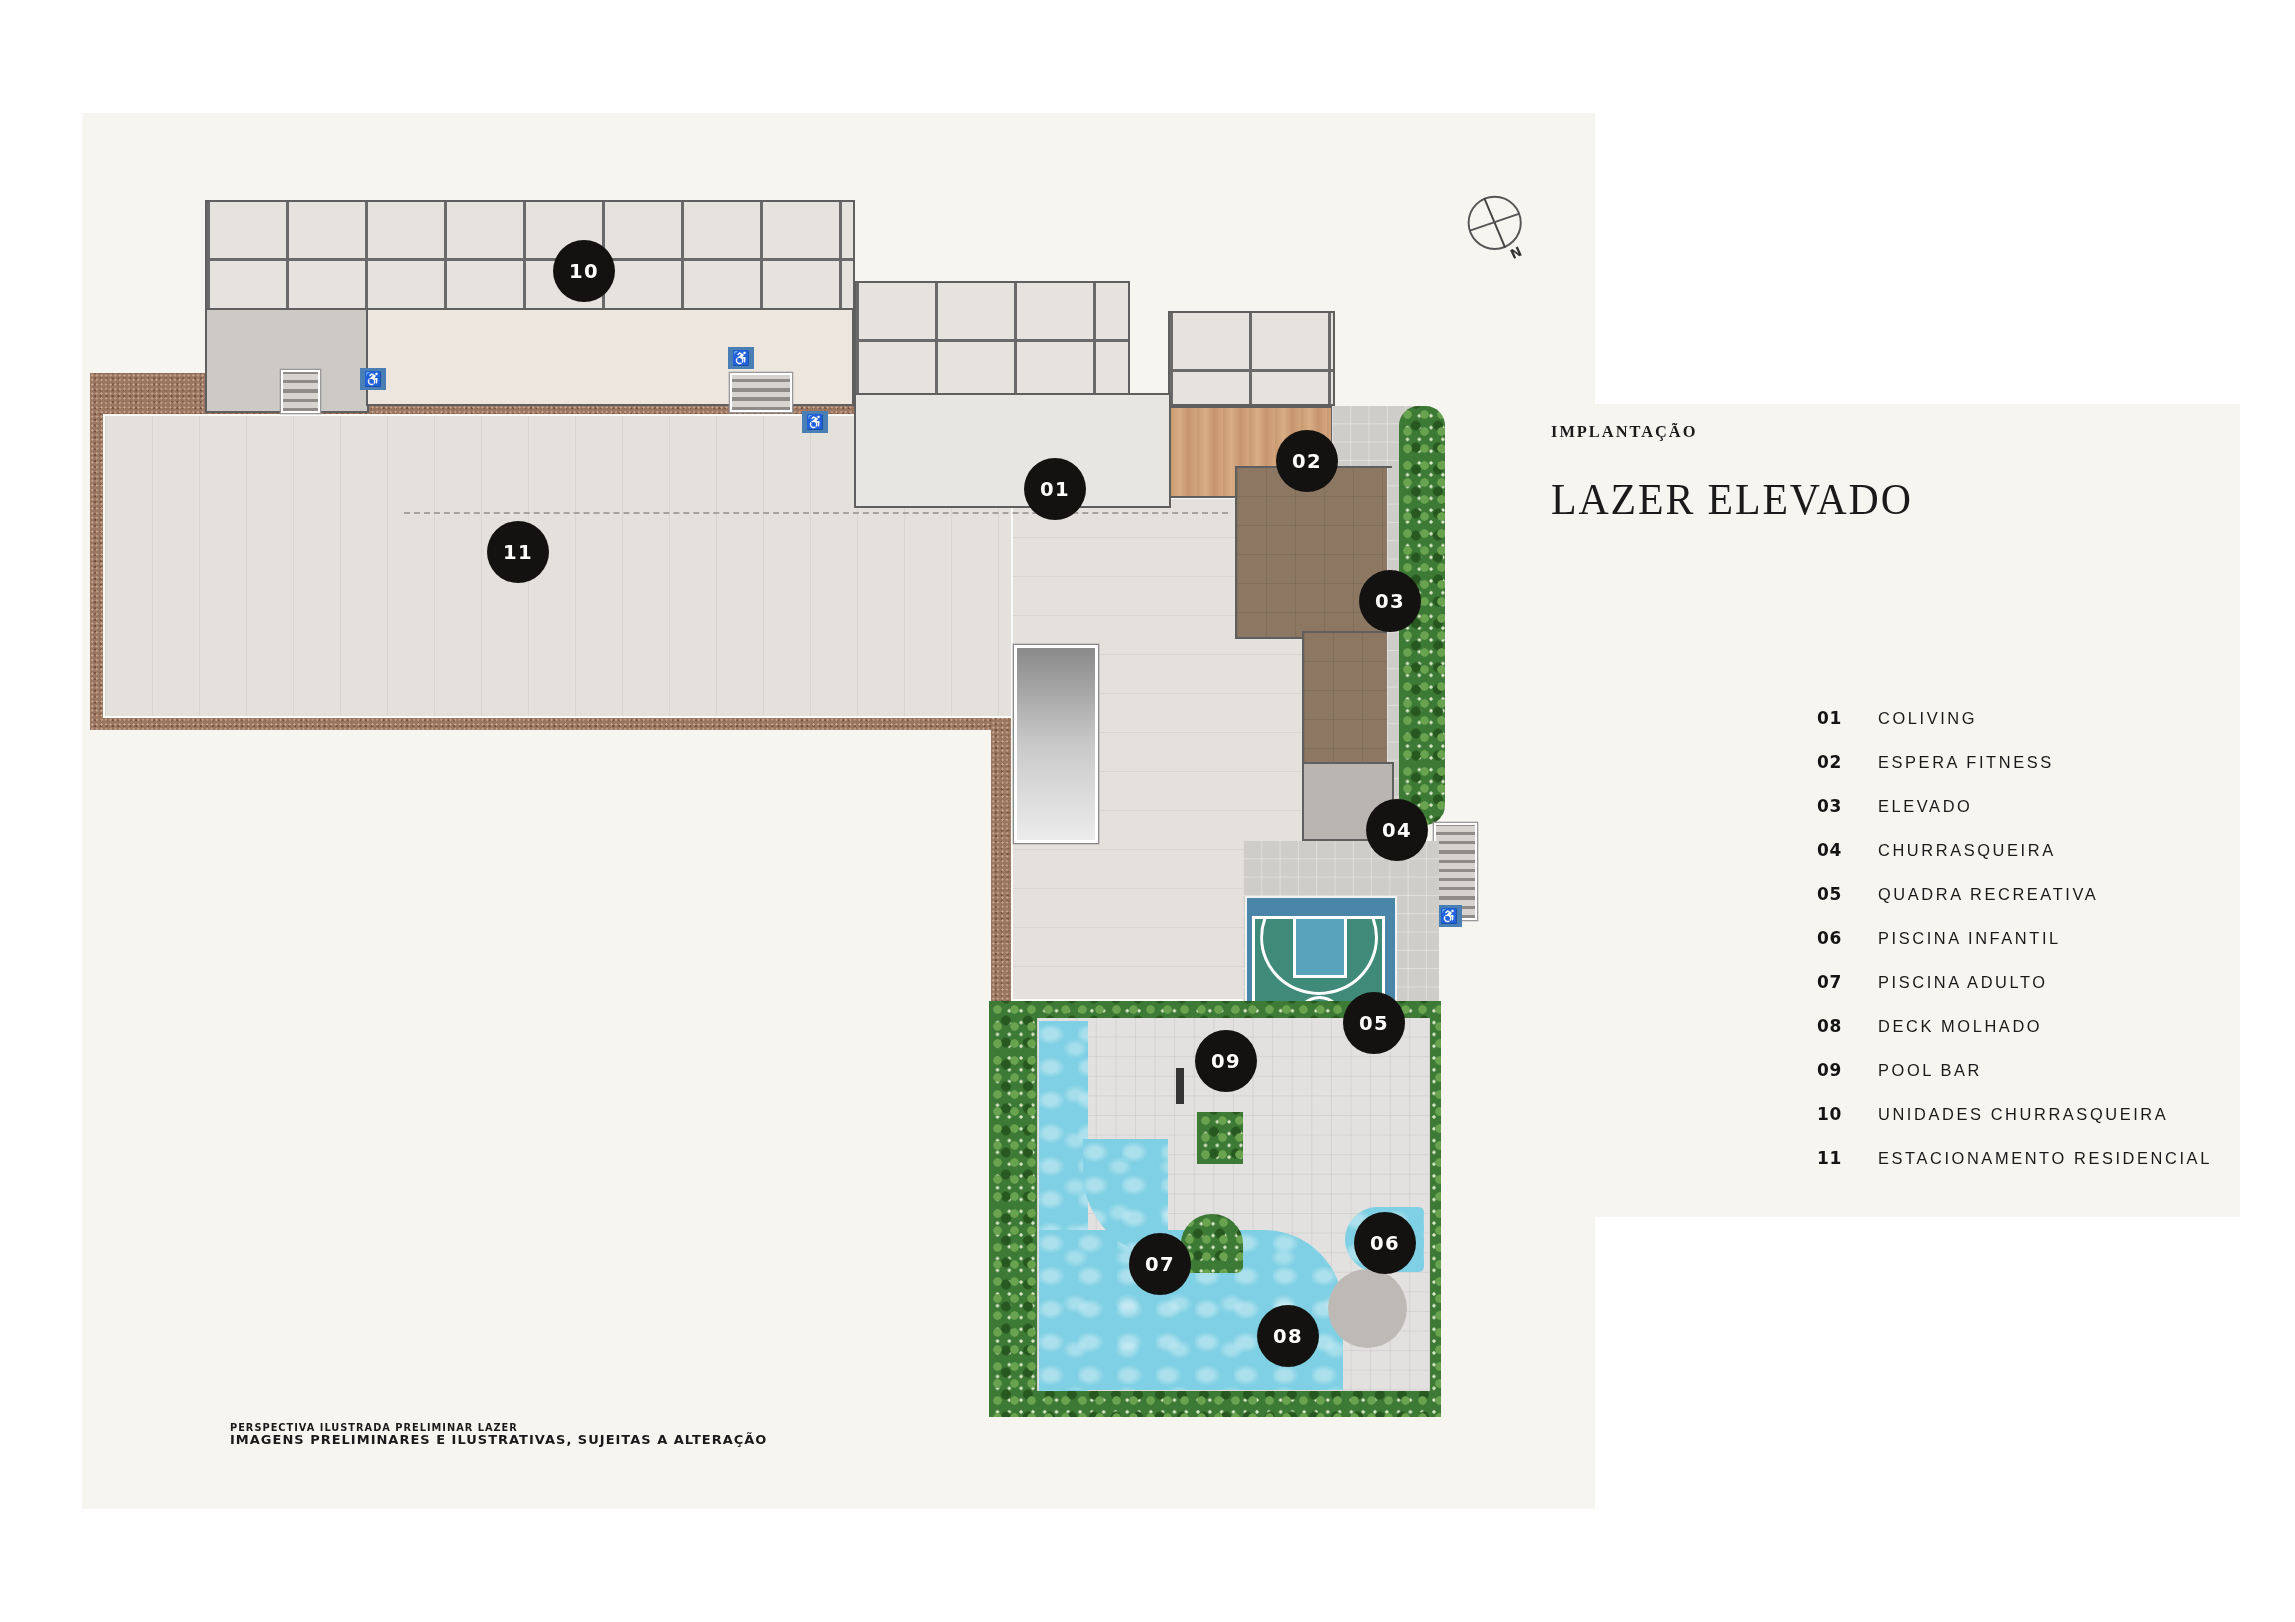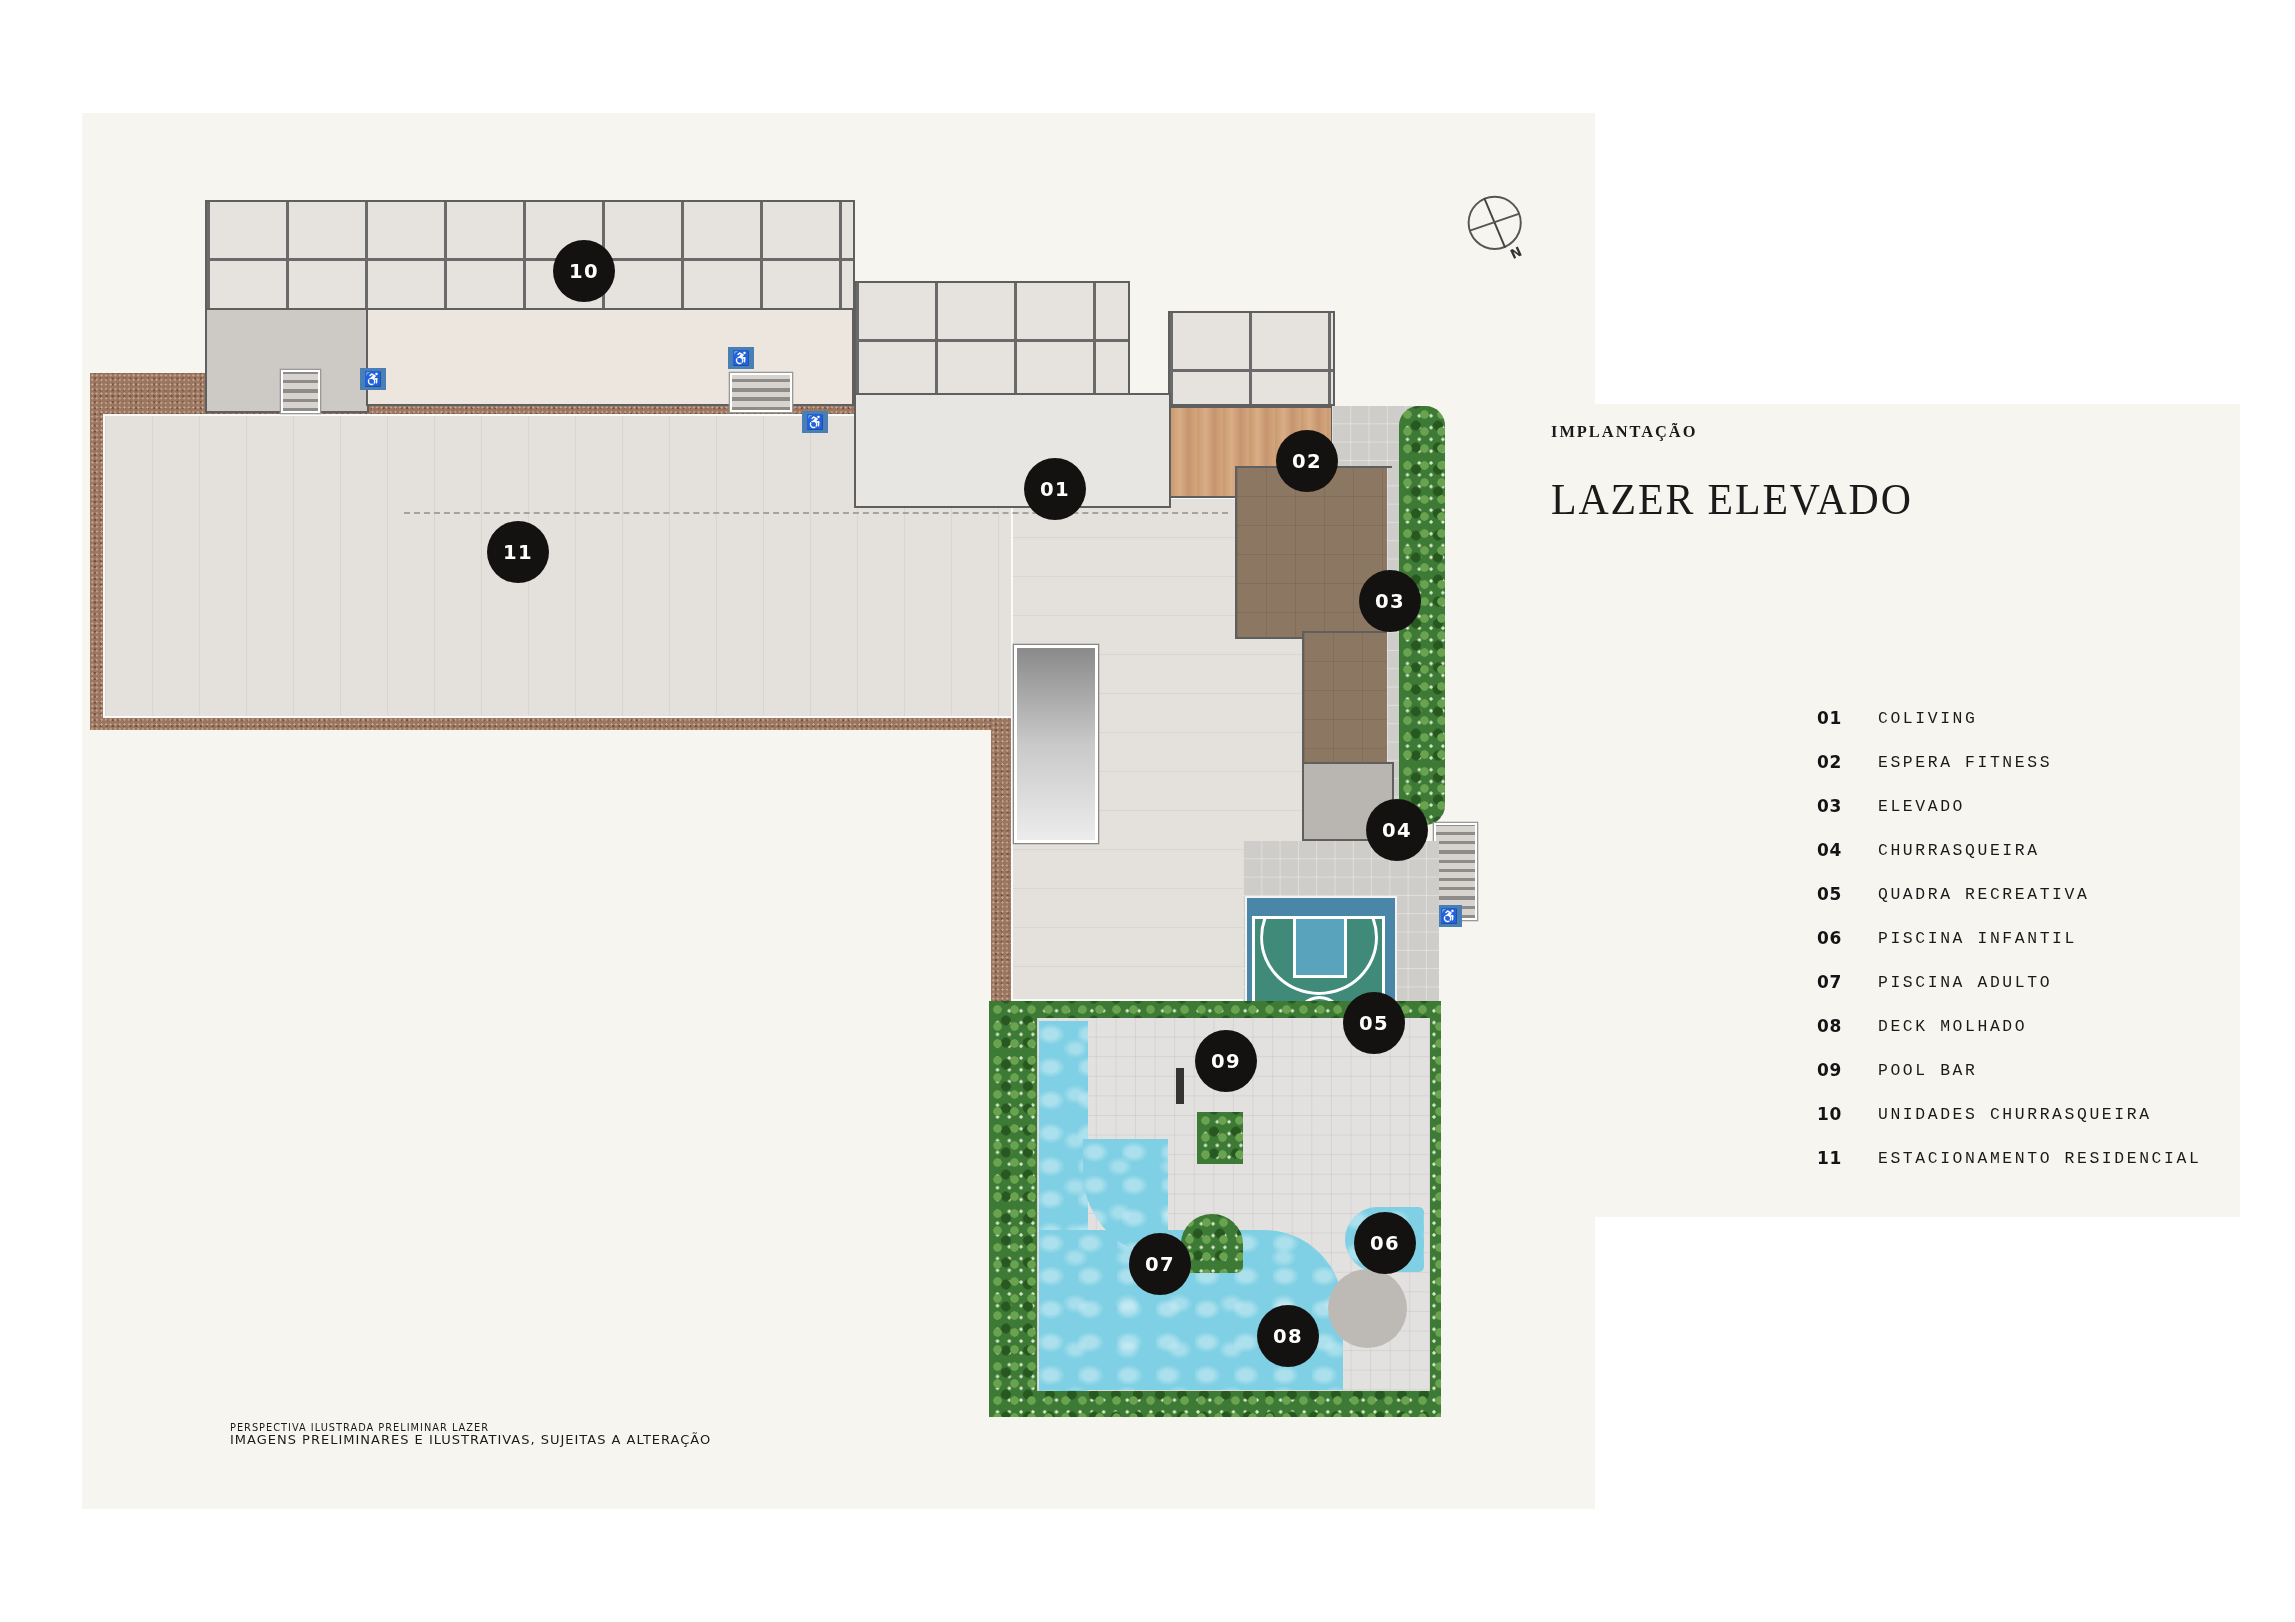--- a/index.html
+++ b/index.html
@@ -47,31 +47,31 @@
   .ramp { background:linear-gradient(180deg,#8a8a8a 0%,#c9c9c9 50%,#ececec 100%); border:3.3px solid #ffffff; box-sizing:border-box; box-shadow:0 0 0 1.3px #888; }
   .stairs { background:repeating-linear-gradient(0deg,#8e8b88 0 3.3px,#d7d4d0 3.3px 9.2px); border:2.6px solid #fff; box-sizing:border-box; box-shadow:0 0 0 1.3px #999; }
   .acc { background:#4a7fb5; color:#fff; font-size:14.4px; text-align:center; line-height:22px; width:26px; height:22px; }
 
   .marker { position:absolute; width:62px; height:62px; border-radius:50%; background:#141210;
     color:#ffffff; font-family:"DejaVu Sans", sans-serif; font-weight:bold; font-size:19.6px; letter-spacing:1.3px;
     display:flex; align-items:center; justify-content:center; transform:translate(-50%,-50%); }
 
   .compass { position:absolute; left:1466px; top:194px; width:60px; height:60px; }
 
-  .footnote { position:absolute; left:230px; top:1422px; font-family:"DejaVu Sans", sans-serif; font-weight:normal; color:#1a1a1a; letter-spacing:1px; }
+  .footnote { position:absolute; left:230px; top:1422px; font-family:"DejaVu Sans", sans-serif; font-weight:bold; color:#1a1a1a; letter-spacing:1px; }
   .footnote .l1 { font-size:9.8px; line-height:11.8px; }
   .footnote .l2 { font-size:13px; line-height:11px; }
 
   
   .eyebrow { position:absolute; left:1551px; top:422px; font-family:Liberation Serif, serif; font-weight:bold; font-size:16.4px; letter-spacing:2px; color:#1a1a1a; }
   .title { position:absolute; left:1551px; top:474px; font-family:"Liberation Serif", serif; font-size:44px; letter-spacing:2px; color:#1a1a1a; transform:scaleX(0.95); transform-origin:left; }
   .legend { position:absolute; left:1806px; top:696px; }
   .legend-row { display:flex; align-items:center; height:44px; }
   .legend-num { width:36px; text-align:right; font-family:"DejaVu Sans", sans-serif; font-weight:bold; font-size:17px; color:#141414; letter-spacing:0.7px; }
-  .legend-label { margin-left:36px; font-family:Liberation Mono, monospace; font-size:16.4px; letter-spacing:2.6px; color:#1a1a1a; }
+  .legend-label { margin-left:36px; font-family:Liberation Sans, sans-serif; font-size:16.4px; letter-spacing:2.6px; color:#1a1a1a; }
 </style>
 </head>
 <body>
 
 <div class="panel-plan"></div>
 <div class="panel-legend"></div>
 
 <div>
 
   <div class="abs gravel" style="left:90px;top:373px;width:929px;height:357px;"></div>

